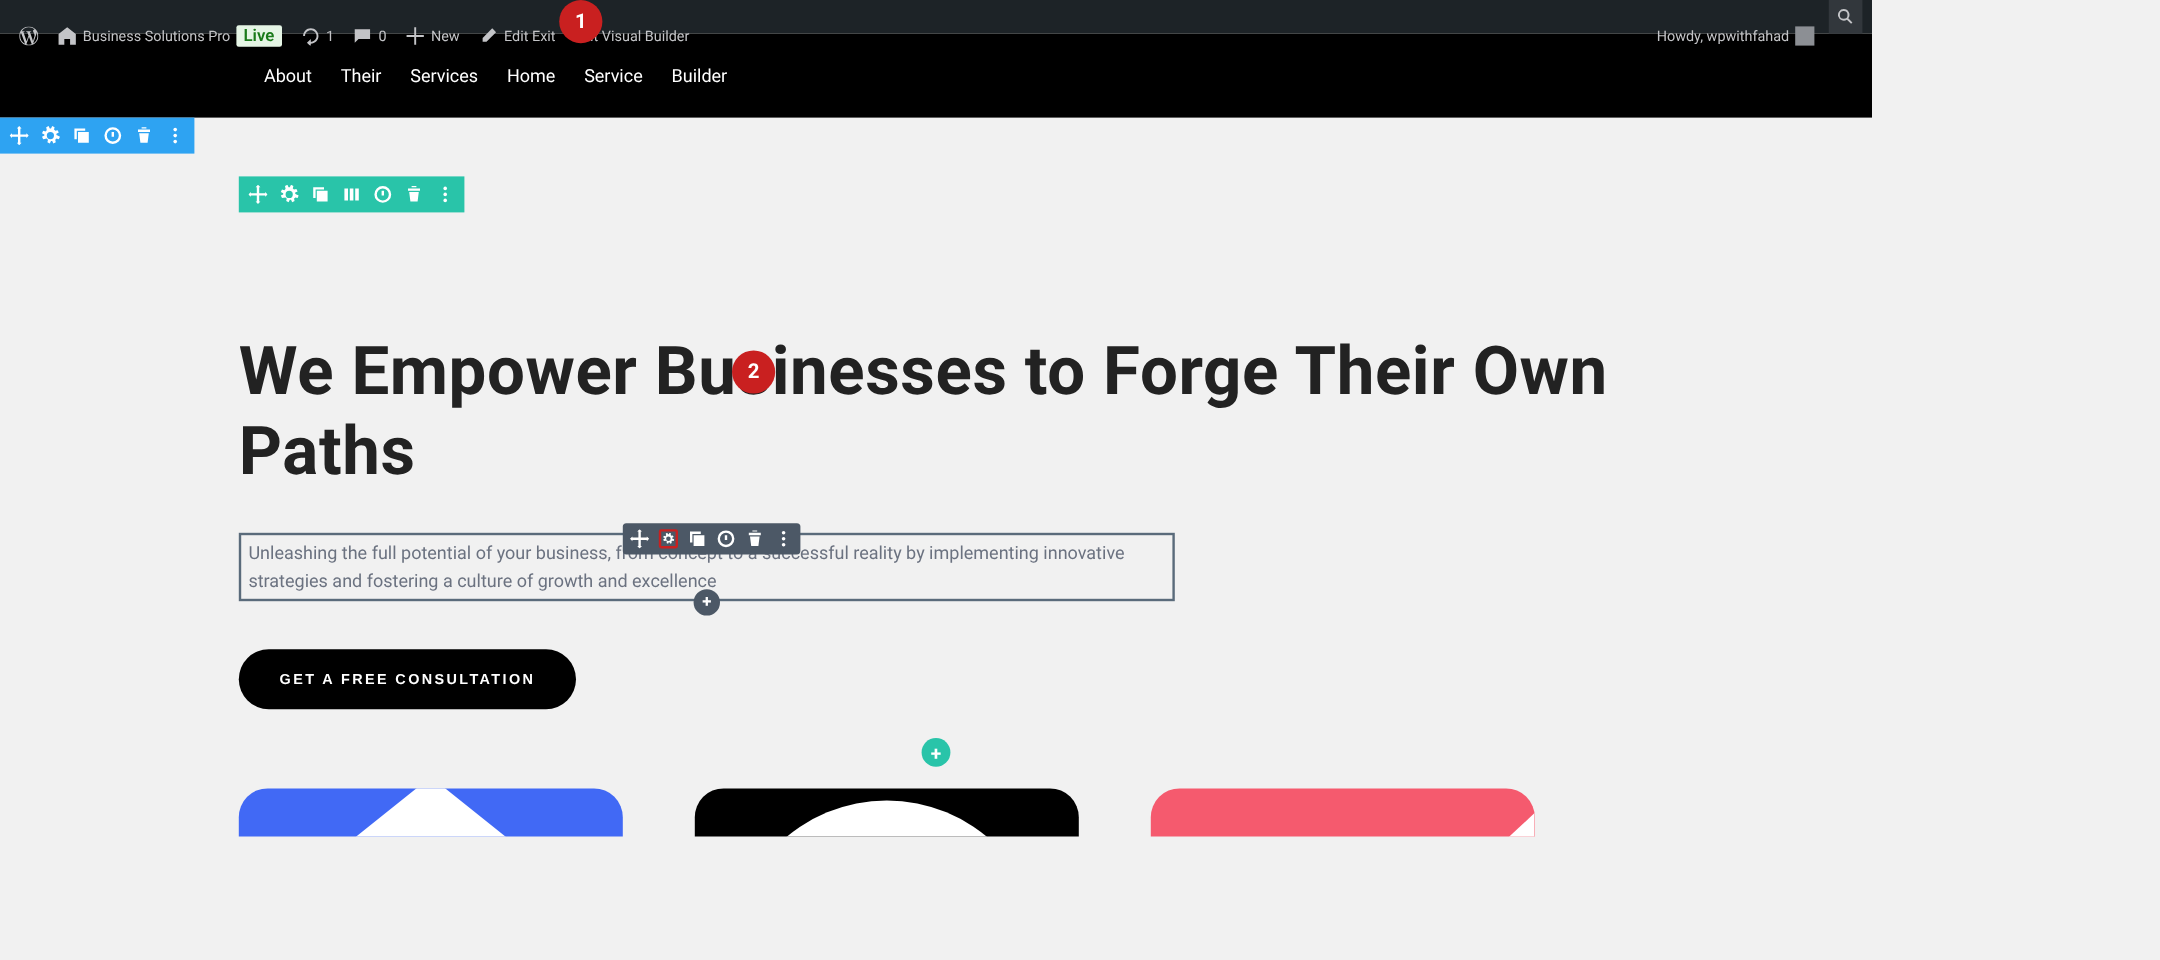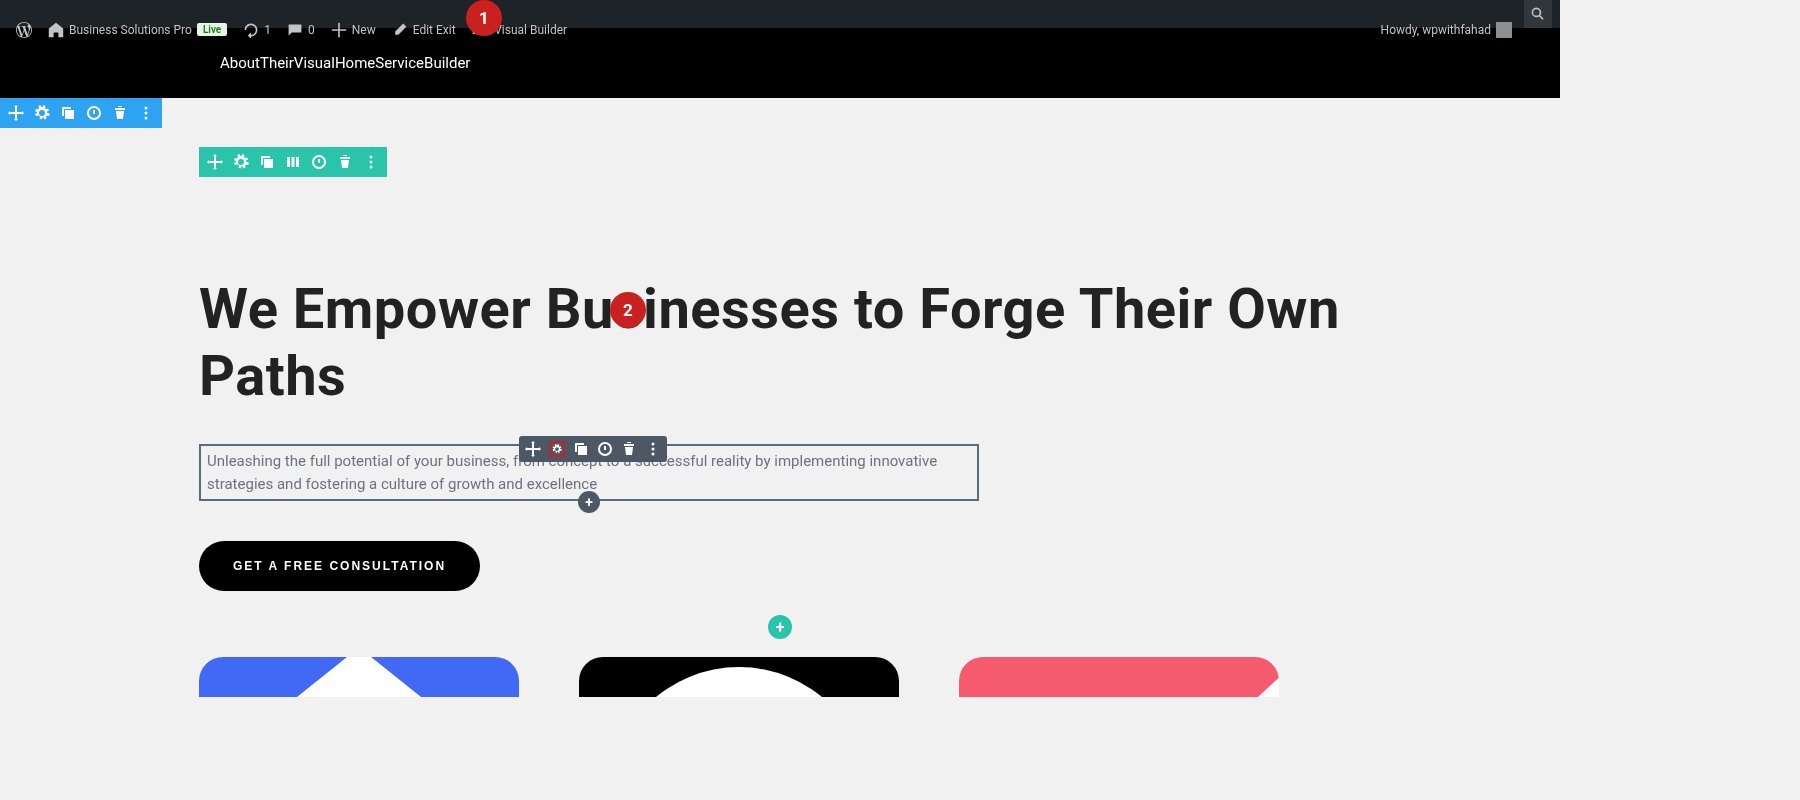--- a/index.html
+++ b/index.html
@@ -2,28 +2,28 @@
 <html><head>
 <meta charset="utf-8">
 <style>
 * { margin: 0; padding: 0; box-sizing: border-box; }
 body { font-family: -apple-system, BlinkMacSystemFont, "Segoe UI", Roboto, sans-serif; background: #f1f1f1; width: 1560px; height: 697px; overflow: hidden; position: relative; }
 
 
 .admin-bar { background: #1d2327; color: #c3c4c7; height: 28px; display: flex; align-items: center; font-size: 12px; padding: 0 8px; justify-content: space-between; }
 .admin-left, .admin-right { display: flex; align-items: center; gap: 0; }
 .admin-item { display: flex; align-items: center; gap: 5px; padding: 16px 8px; height: 28px; cursor: pointer; margin-top: 31px; }
-.live-badge { background: #e5f5e5; color: #1a7a1a; padding: 1px 6px; border-radius: 2px; font-size: 10px; font-weight: 600; }
+.live-badge { background: #e5f5e5; color: #1a7a1a; padding: 1px 6px; border-radius: 2px; font-size: 14px; font-weight: 600; }
 .admin-icon { width: 16px; height: 16px; display: inline-flex; align-items: center; justify-content: center; }
 .avatar { width: 16px; height: 16px; background: #8c8f94; display: inline-block; }
 .search-box { width: 28px; height: 28px; background: #32373c; display: flex; align-items: center; justify-content: center; margin-left: 4px; }
 
 
 .site-header { background: #000; height: 70px; display: flex; align-items: center; padding: 0 240px 0 220px; justify-content: space-between; }
-.nav { display: flex; }
+.nav { display: flex; gap: 24px; }
 .nav a { color: #fff; text-decoration: none; font-size: 15px; }
 .hire-btn { background: #fff; color: #000; border: none; padding: 14px 34px; border-radius: 30px; font-weight: 700; font-size: 13px; letter-spacing: 2px; cursor: pointer; }
 
 
 .section-toolbar { position: absolute; top: 98px; left: 0; background: #2ea3f2; height: 30px; display: flex; align-items: center; padding: 0 8px; gap: 10px; }
 .tb-icon { width: 16px; height: 16px; color: #fff; display: flex; align-items: center; justify-content: center; cursor: pointer; }
 
 
 .row-toolbar { position: absolute; top: 147px; left: 199px; background: #29c4a9; height: 30px; display: flex; align-items: center; padding: 0 8px; gap: 10px; z-index: 5; }
 
@@ -129,21 +129,21 @@
           </svg>
       </span>
     </div>
   </div>
 </div>
 
 <div class="site-header">
   <nav class="nav">
     <a>About</a>
     <a>Their</a>
-    <a>Visual</a>
+    <a>Services</a>
     <a>Home</a>
     <a>Service</a>
     <a>Builder</a>
   </nav>
 </div>
 
 <div class="section-toolbar">
   <span class="tb-icon">
       <svg viewBox="0 0 16 16" fill="#fff">
         <path d="M8 0l2 2H9v5h5V6l2 2-2 2V9H9v5h1l-2 2-2-2h1V9H2v1L0 8l2-2v1h5V2H6z"></path>

